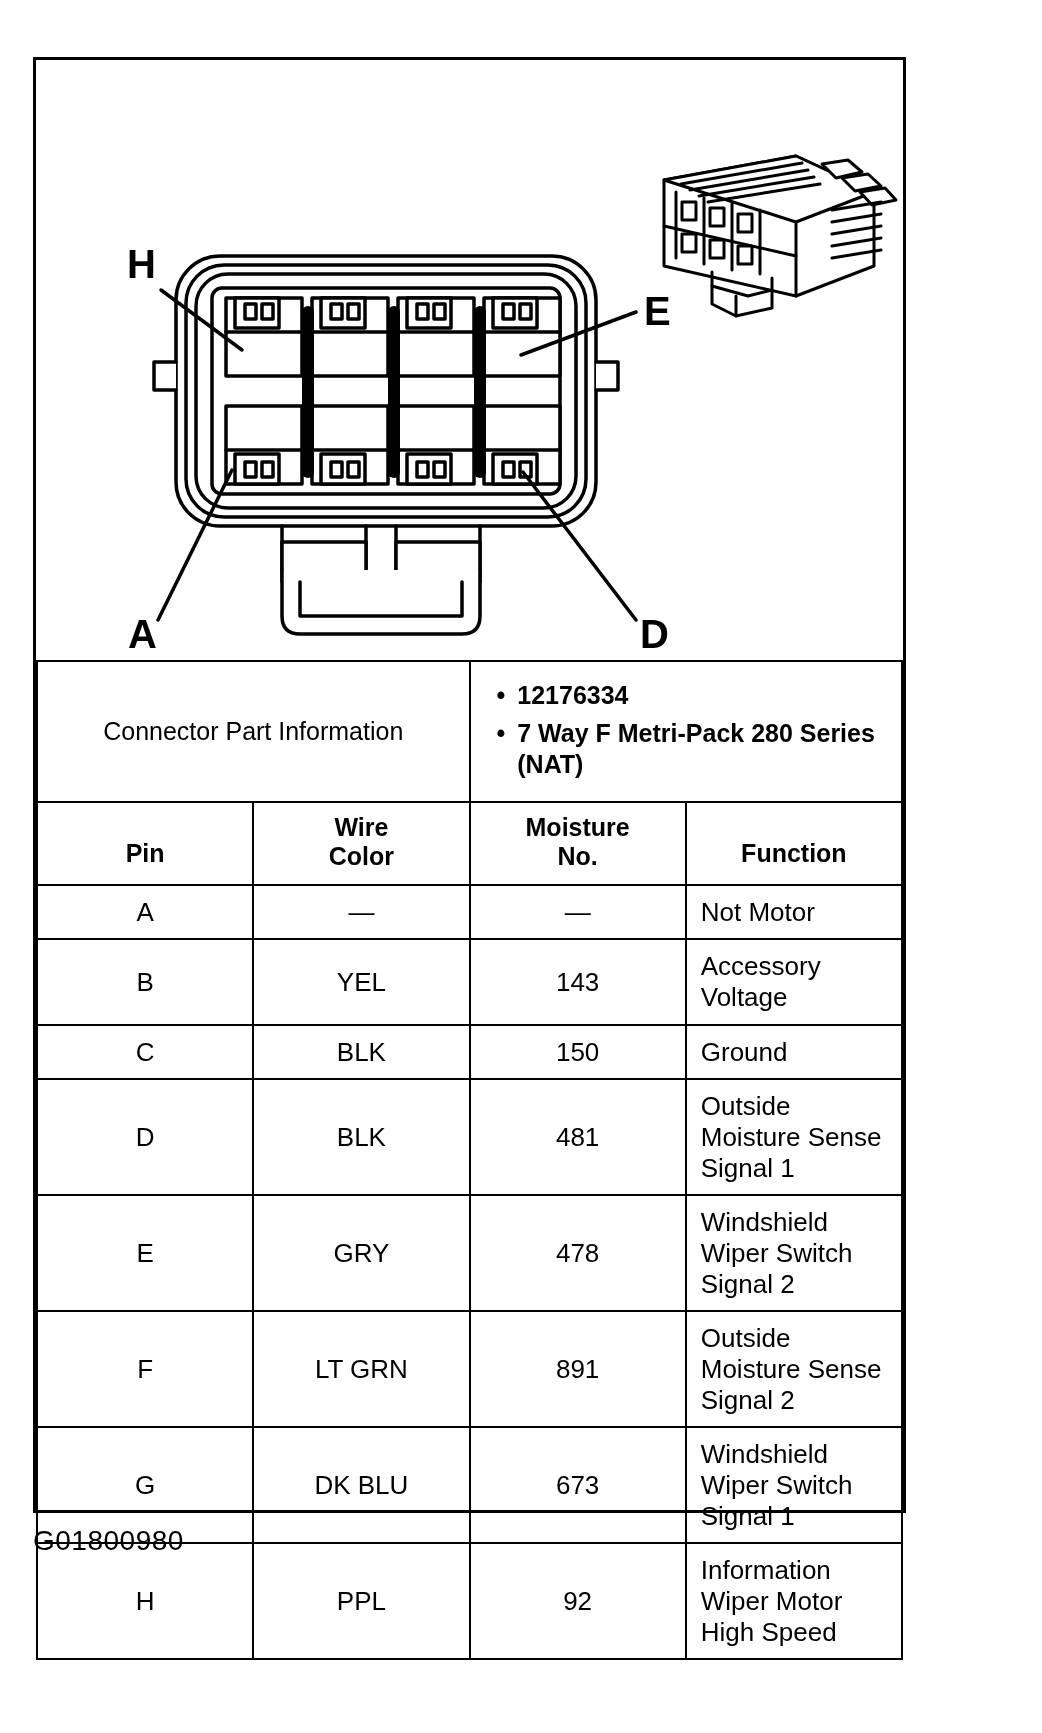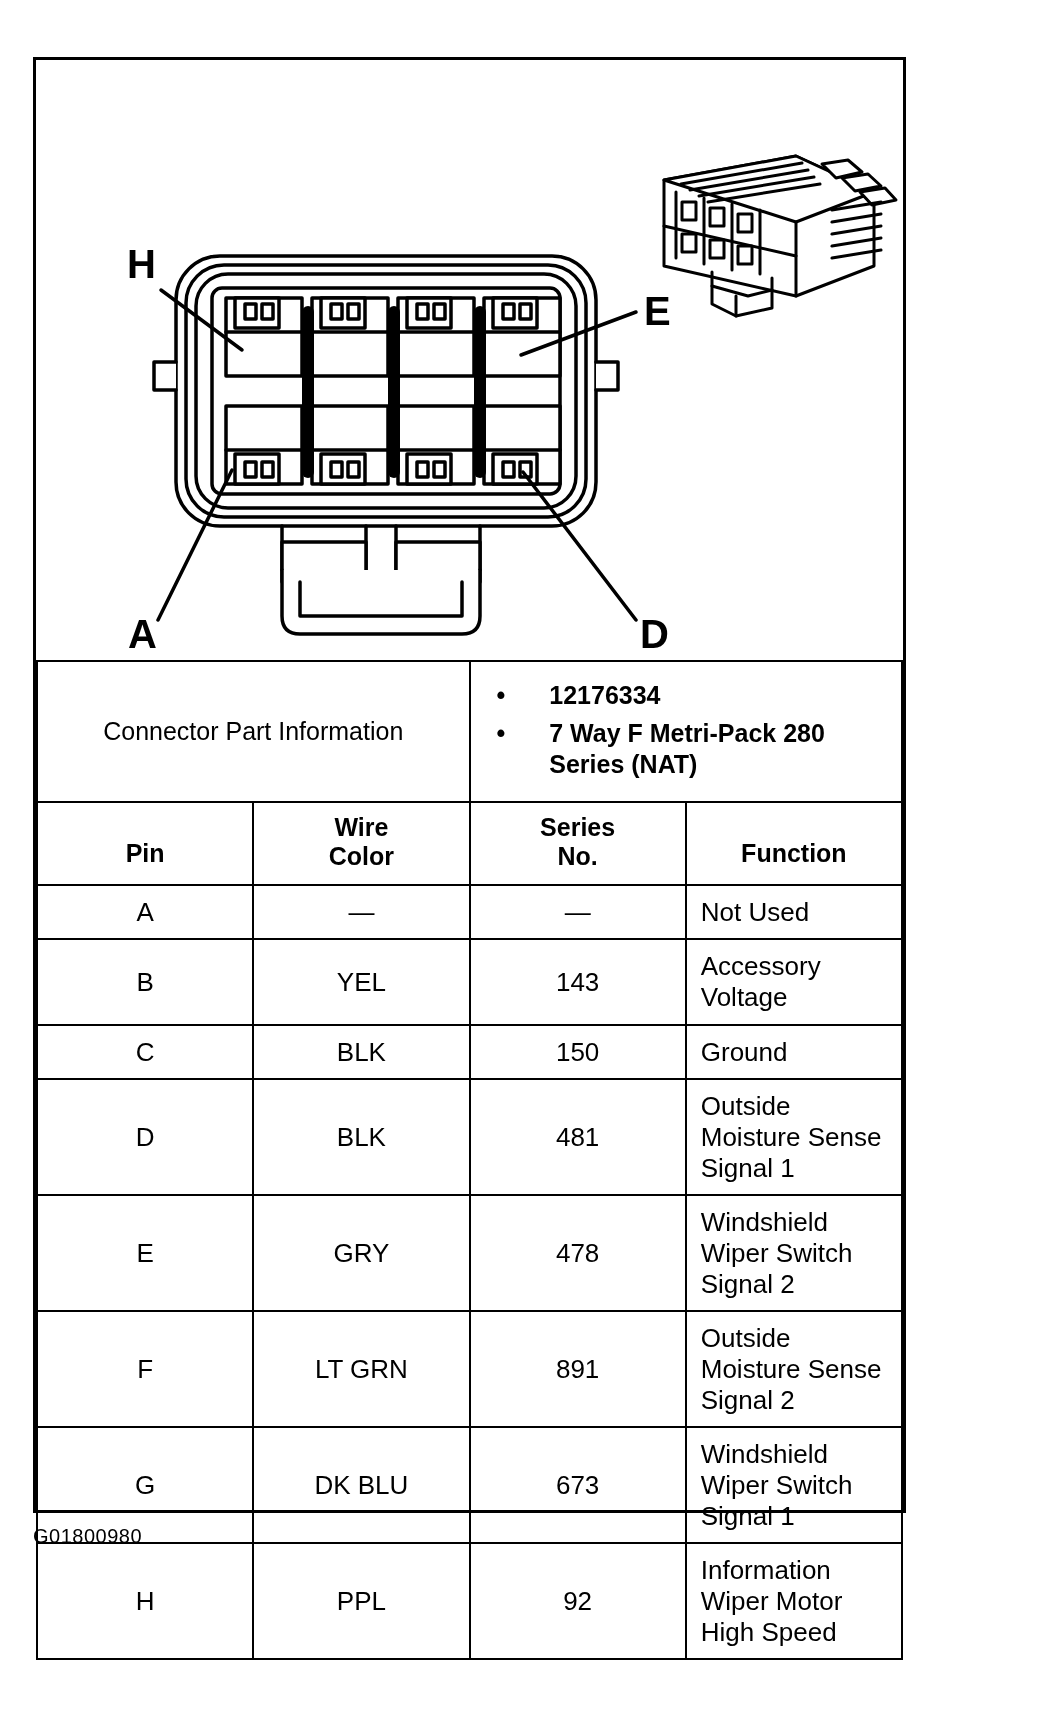--- a/index.html
+++ b/index.html
@@ -19,34 +19,34 @@
   .tbl td{border:2px solid #000;padding:0;vertical-align:middle;}
   .tbl .c-pin{width:140px;text-align:center;}
   .tbl .c-col{width:198px;text-align:center;}
   .tbl .c-cir{width:150px;text-align:center;}
   .tbl .c-fun{text-align:left;}
 
   .cpi-label{font-weight:normal;font-size:25px;line-height:1.2;text-align:center;padding:14px 10px;}
   .cpi-list{padding:12px 10px 14px 26px;}
   .cpi-list .bullet-row{font-weight:bold;font-size:25px;line-height:1.26;display:flex;align-items:flex-start;margin:6px 0;}
   .cpi-list .bullet-row .dot{flex:0 0 auto;margin-right:12px;line-height:1.26;}
-  .cpi-list .bullet-row .txt{flex:1 1 auto;margin-left:32px;}
+  .cpi-list .bullet-row .txt{flex:1 1 auto;}
 
   .hdr{font-weight:bold;font-size:25px;line-height:1.18;text-align:center;padding:10px 7px 12px;}
   .hdr.two span{display:block;}
   .hdr.pinh{padding-top:34px;}
   .hdr.funh{padding-top:34px;}
 
   .cell{font-size:26px;line-height:1.18;padding:11px 8px;}
   .cell.fun{padding-left:14px;}
   .cell.fun span{display:block;}
   .cell.ctr{text-align:center;}
 
   
-  .figid{position:absolute;left:33px;top:1525px;font-size:20px;letter-spacing:.5px;}
+  .figid{position:absolute;left:33px;top:1525px;font-size:28px;letter-spacing:.5px;}
 </style>
 </head>
 <body>
 
 <div class="sheet">
 
   <div class="frame">
 
     <div class="diagram">
       <svg viewBox="0 0 867 600" preserveAspectRatio="xMidYMid meet">
@@ -217,42 +217,42 @@
             <div class="hdr pinh">Pin</div>
           </td>
           <td class="c-col">
             <div class="hdr two">
               <span>Wire</span>
               <span>Color</span>
             </div>
           </td>
           <td class="c-cir">
             <div class="hdr two">
-              <span>Series</span>
+              <span>Moisture</span>
               <span>No.</span>
             </div>
           </td>
           <td class="c-fun">
             <div class="hdr funh" style="text-align:center">Function</div>
           </td>
         </tr>
 
         <tr>
           <td class="c-pin">
               <div class="cell ctr">A</div>
             </td>
           <td class="c-col">
               <div class="cell ctr">—</div>
             </td>
           <td class="c-cir">
               <div class="cell ctr">—</div>
             </td>
           <td class="c-fun">
             <div class="cell fun">
-              <span>Not Used</span>
+              <span>Not Motor</span>
             </div>
           </td>
         </tr>
         <tr>
           <td class="c-pin">
               <div class="cell ctr">B</div>
             </td>
           <td class="c-col">
               <div class="cell ctr">YEL</div>
             </td>

